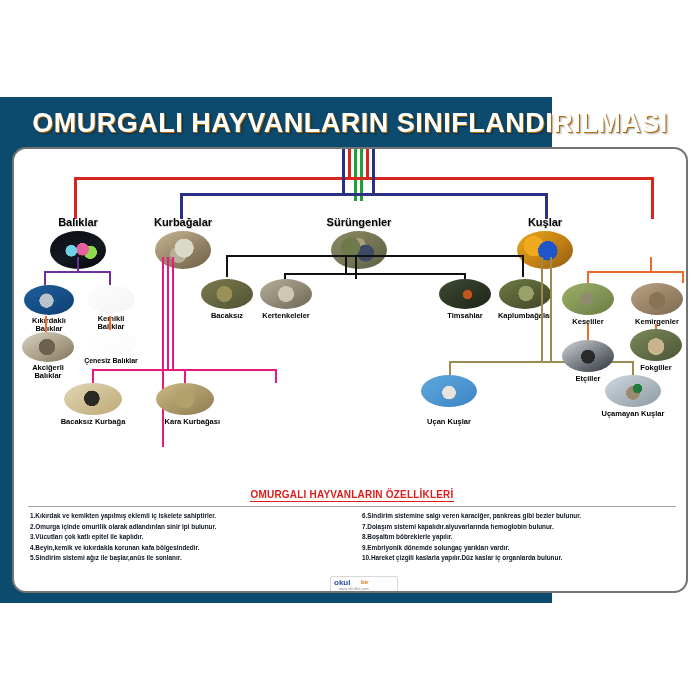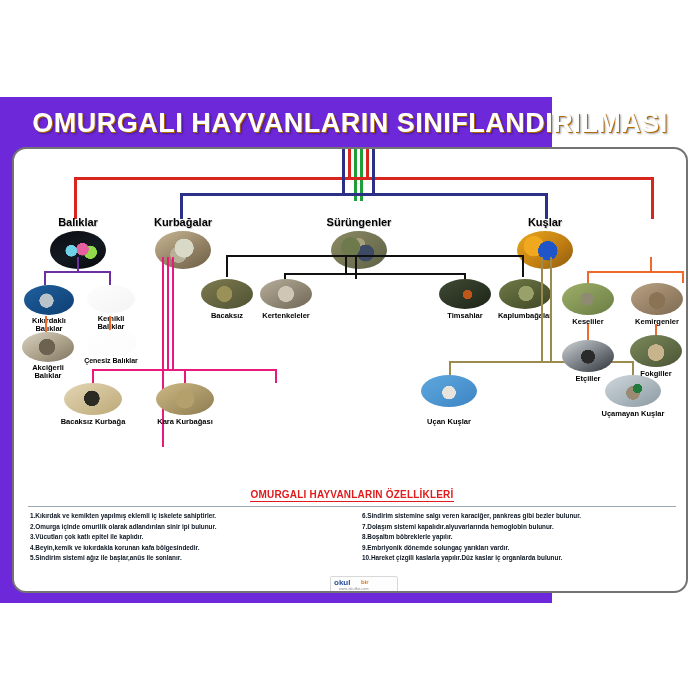--- a/index.html
+++ b/index.html
@@ -1,18 +1,18 @@
 <!DOCTYPE html>
 <html><head>
 <meta charset="utf-8">
 <style>
   html,body{margin:0;padding:0;background:#ffffff;}
   body{width:700px;height:700px;overflow:hidden;font-family:"Liberation Sans",sans-serif;}
 
-  #poster{position:absolute;left:0;top:97px;width:552px;height:506px;background:#6d28d9;text-decoration:underline;}
+  #poster{position:absolute;left:0;top:97px;width:552px;height:506px;background:#0c4a6e;text-decoration:underline;}
 
   #panel{position:absolute;left:12px;top:50px;width:676px;height:446px;
          background:#FFFFFF;border:2px solid #737373;border-radius:14px;box-sizing:border-box;overflow:hidden;}
 
   #title{position:absolute;left:0;top:6px;width:700px;height:40px;
          text-align:center;font-size:27px;font-weight:bold;letter-spacing:.5px;
          color:#FFFFFF;line-height:40px;
          text-shadow:1px 1px 0 #b36a00, 2px 2px 2px rgba(0,0,0,.35);}
 
   
@@ -198,21 +198,21 @@
     <div class="ln v2" style="left:78px;top:220px;height:14px;background:#e8197d;"></div>
     <div class="ln v2" style="left:170px;top:220px;height:14px;background:#e8197d;"></div>
     <div class="ln v2" style="left:261px;top:220px;height:14px;background:#e8197d;"></div>
 
     <div class="node l3" style="left:44px;top:234px;width:70px;">
       <div class="oval tx-frog1" style="width:58px;height:32px;"></div>
       <div class="cap" style="margin-top:3px;">Bacaksız Kurbağa</div>
     </div>
     <div class="node l3" style="left:136px;top:234px;width:70px;">
       <div class="oval tx-frog2" style="width:58px;height:32px;"></div>
-      <div class="cap" style="margin-top:3px;">Kara Kurbağası</div>
+      <div class="cap" style="margin-top:3px;text-align:right;">Kara Kurbağası</div>
     </div>
 
     <div class="ln v2" style="left:331px;top:106px;height:18px;background:#111;"></div>
     <div class="ln v2" style="left:341px;top:106px;height:24px;background:#111;"></div>
 
     <div class="ln h2" style="left:212px;top:106px;width:298px;background:#111;"></div>
     <div class="ln v2" style="left:212px;top:106px;height:22px;background:#111;"></div>
     <div class="ln v2" style="left:508px;top:106px;height:22px;background:#111;"></div>
 
     <div class="ln h2" style="left:270px;top:124px;width:182px;background:#111;"></div>
@@ -265,21 +265,21 @@
       <div class="cap" style="margin-top:3px;">Kemirgenler</div>
     </div>
 
     <div class="ln v2" style="left:573px;top:175px;height:16px;background:#ef6a2a;"></div>
     <div class="ln v2" style="left:641px;top:175px;height:16px;background:#ef6a2a;"></div>
 
     <div class="node l2" style="left:546px;top:191px;width:56px;">
       <div class="oval tx-wolf" style="width:52px;height:32px;"></div>
       <div class="cap" style="margin-top:3px;">Etçiller</div>
     </div>
-    <div class="node l2" style="left:612px;top:186px;width:60px;">
+    <div class="node l2" style="left:612px;top:180px;width:60px;">
       <div class="oval tx-seal" style="width:52px;height:32px;"></div>
       <div class="cap" style="margin-top:3px;">Fokgiller</div>
     </div>
 
     <div id="props-title">
       <span>OMURGALI HAYVANLARIN ÖZELLİKLERİ</span>
     </div>
     <div id="rule"></div>
 
     <div class="plist" id="plistL">

